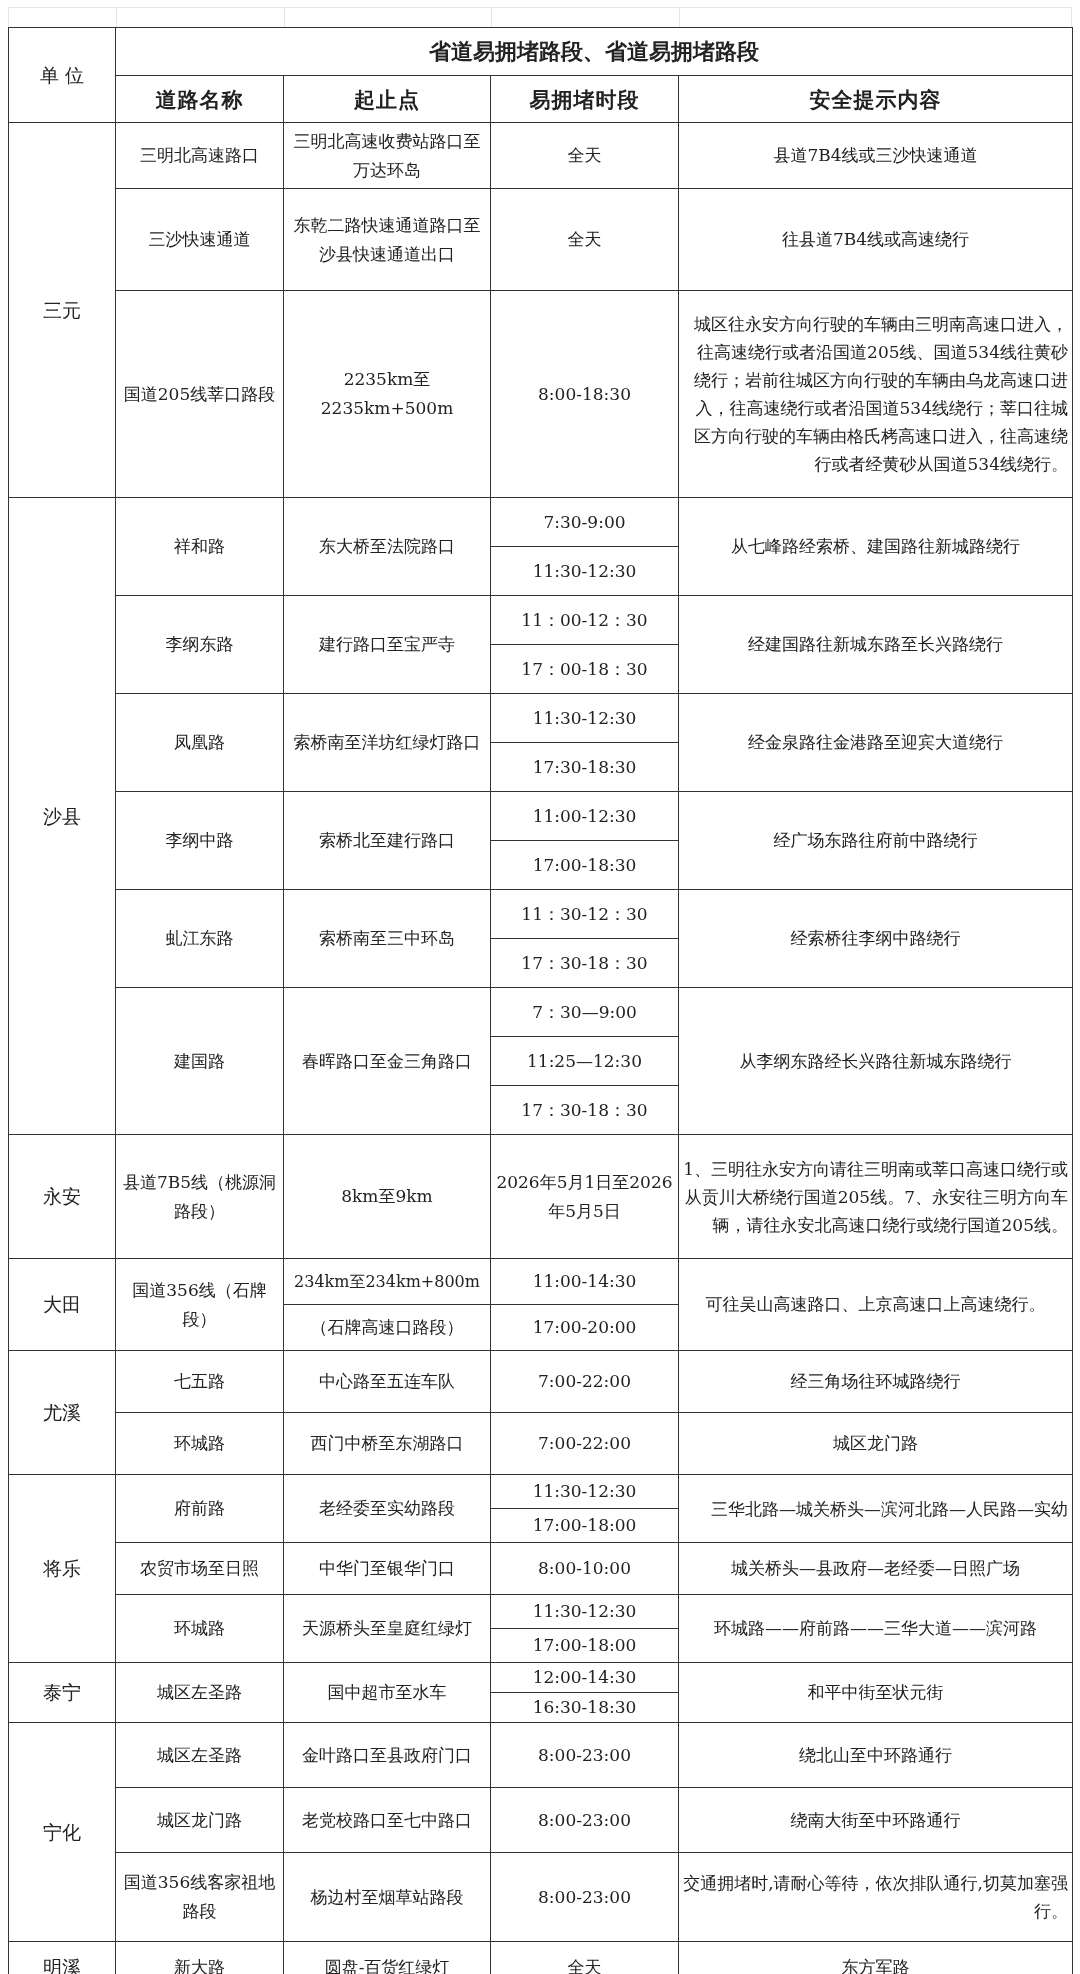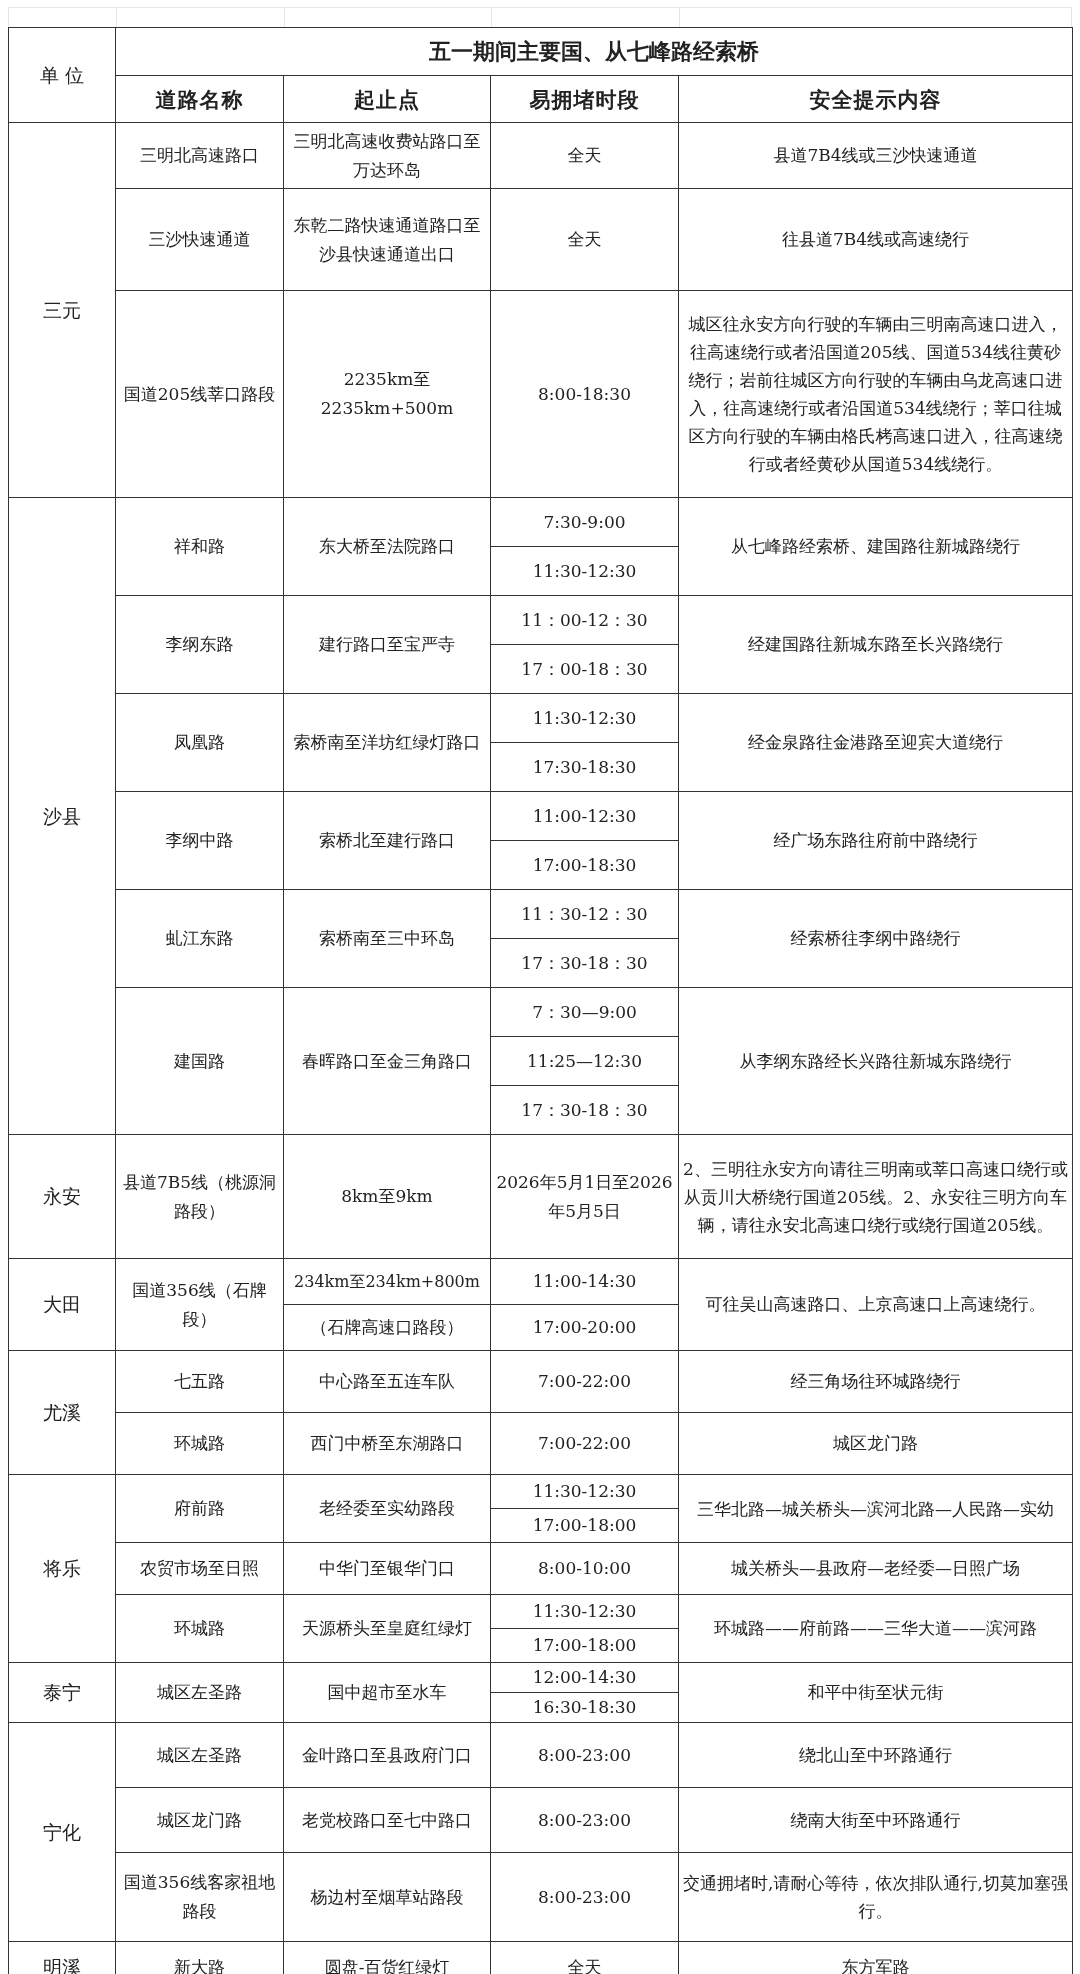--- a/index.html
+++ b/index.html
@@ -4,21 +4,21 @@
 <style>
   html,body{margin:0;padding:0;background:#fff;}
   body{width:1080px;height:1974px;position:relative;overflow:hidden;font-family:"DejaVu Serif","Liberation Serif",serif;color:#222;}
   .grid-strip{position:absolute;left:8px;top:7px;width:1063px;height:20px;border-top:1px solid #e6e6e6;border-left:1px solid #e6e6e6;}
   .grid-strip span{position:absolute;top:0;height:20px;border-left:1px solid #e6e6e6;}
   table{position:absolute;left:8px;top:27px;width:1064px;border-collapse:collapse;table-layout:fixed;}
   td{border:1.5px solid #333;text-align:center;vertical-align:middle;font-size:17px;line-height:29px;padding:0 2px;}
   .hdr{font-size:21px;font-weight:bold;letter-spacing:1px;}
   .title{font-size:22px;font-weight:bold;}
   .unit{font-size:19px;font-weight:normal;}
-  .tip-multi{text-align:center;line-height:28px;padding:16px 4px;}
+  .tip-multi{text-align:right;line-height:28px;padding:16px 4px;}
 </style>
 </head>
 <body>
 
 <div class="grid-strip">
   <span style="left:107px"></span>
     <span style="left:275px"></span>
     <span style="left:482px"></span>
     <span style="left:670px"></span>
     <span style="left:1062px"></span>
@@ -29,21 +29,21 @@
     <col style="width:107px">
       <col style="width:168px">
       <col style="width:207px">
       <col style="width:188px">
       <col style="width:394px">
   </colgroup>
   <tbody>
 
     <tr style="height:48px">
       <td rowspan="2" class="unit">单 位</td>
-      <td colspan="4" class="title">五一期间主要国、从七峰路经索桥</td>
+      <td colspan="4" class="title">省道易拥堵路段、省道易拥堵路段</td>
     </tr>
     <tr style="height:47px">
       <td class="hdr">道路名称</td>
       <td class="hdr">起止点</td>
       <td class="hdr">易拥堵时段</td>
       <td class="hdr">安全提示内容</td>
     </tr>
 
     <tr style="height:66px">
       <td rowspan="3" class="unit">三元</td>
@@ -127,21 +127,21 @@
       </tr>
     <tr style="height:49px">
         <td>17：30-18：30</td>
       </tr>
 
     <tr style="height:124px">
       <td class="unit">永安</td>
       <td>县道7B5线（桃源洞路段）</td>
       <td>8km至9km</td>
       <td>2026年5月1日至2026年5月5日</td>
-      <td class="tip-multi">2、三明往永安方向请往三明南或莘口高速口绕行或从贡川大桥绕行国道205线。2、永安往三明方向车辆，请往永安北高速口绕行或绕行国道205线。</td>
+      <td class="tip-multi">1、三明往永安方向请往三明南或莘口高速口绕行或从贡川大桥绕行国道205线。7、永安往三明方向车辆，请往永安北高速口绕行或绕行国道205线。</td>
     </tr>
 
     <tr style="height:46px">
       <td rowspan="2" class="unit">大田</td>
       <td rowspan="2">国道356线（石牌段）</td>
       <td style="font-size:16px">234km至234km+800m</td>
       <td>11:00-14:30</td>
       <td rowspan="2">可往吴山高速路口、上京高速口上高速绕行。</td>
     </tr>
     <tr style="height:46px">

